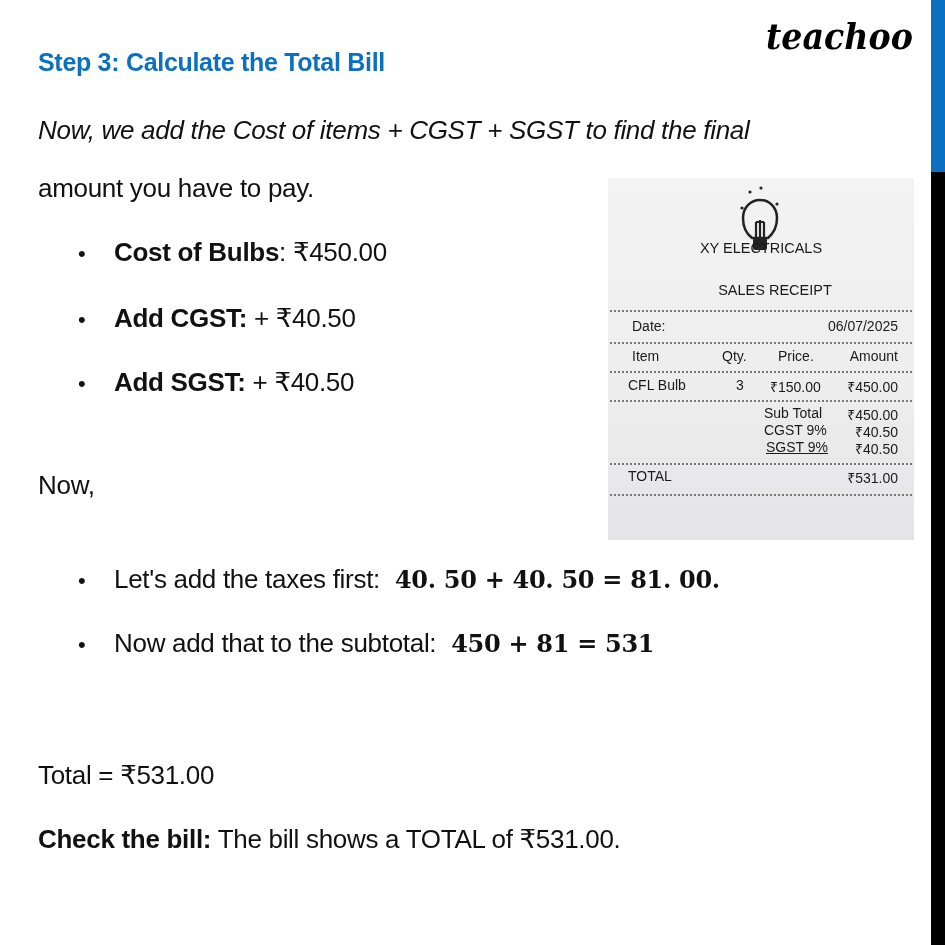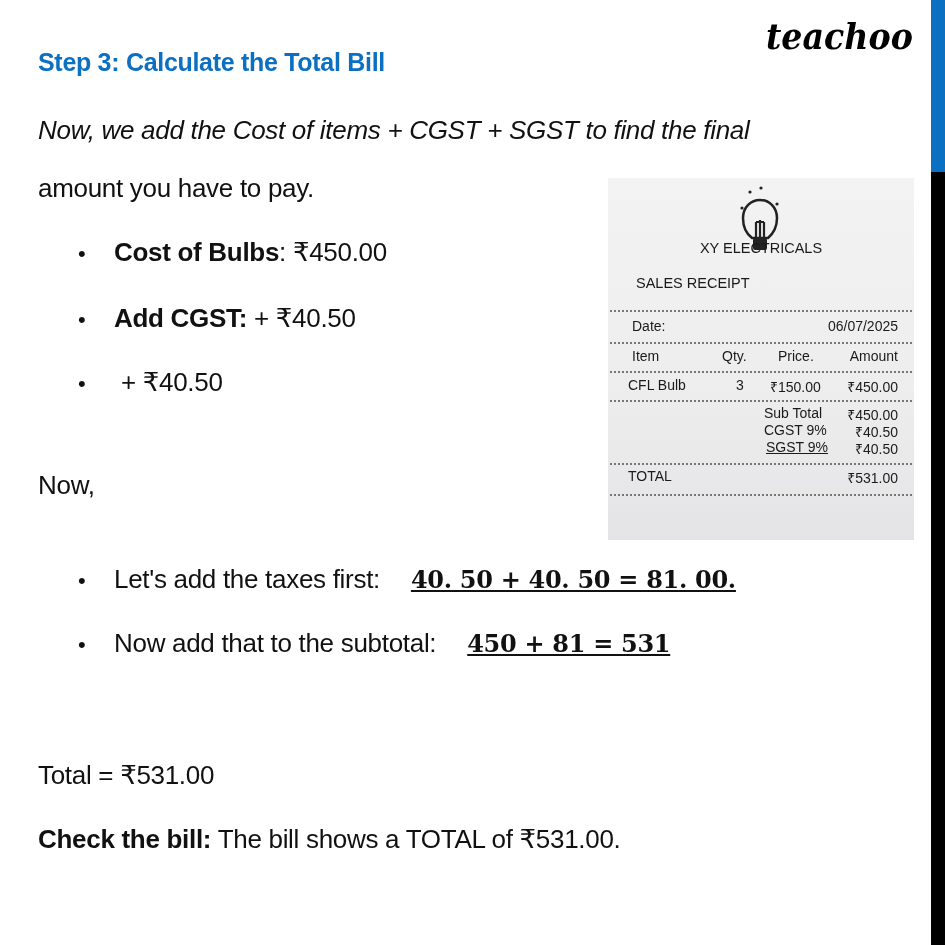--- a/index.html
+++ b/index.html
@@ -18,30 +18,30 @@
     }
     .heading {
       position: absolute; left: 38px; top: 48px;
       color: #0b6fc2; font-weight: bold; font-size: 25px;
       font-family: "Liberation Sans", sans-serif; letter-spacing: -0.3px;
     }
     .para { position: absolute; left: 38px; font-size: 26px; letter-spacing: -0.3px; }
     .bullet { position: absolute; left: 78px; font-size: 26px; letter-spacing: -0.3px; display: flex; align-items: baseline; }
     .bullet .dot { width: 36px; display: inline-block; font-size: 22px; }
     .b { font-weight: bold; }
-    .math { font-family: "DejaVu Serif", serif; font-weight: bold; font-size: 24px; margin-left: 24px; text-decoration: underline; }
+    .math { font-family: "DejaVu Serif", serif; font-weight: bold; font-size: 24px; margin-left: 8px; }
 
     .receipt {
       position: absolute; left: 608px; top: 178px; width: 306px; height: 362px;
       background: linear-gradient(180deg, #f3f3f4 0%, #ededee 60%, #e4e4e6 100%);
       font-family: "Liberation Sans", sans-serif; color: #1a1a1a;
     }
     .receipt .sep { position: absolute; left: 2px; right: 2px; border-top: 2px dotted #777; height: 0; }
     .receipt .r-name { position: absolute; left: 0; right: 0; top: 62px; text-align: center; font-weight: normal; font-size: 14.5px; }
-    .receipt .r-sub { position: absolute; left: 0; right: 0; top: 97px; font-size: 14.5px; padding-left: 28px; }
+    .receipt .r-sub { position: absolute; left: 0; right: 0; top: 104px; text-align: center; font-size: 14.5px; padding-left: 28px; }
     .receipt .row { position: absolute; font-size: 14px; }
     .receipt .thanks { position: absolute; left: 0; right: 0; top: 330px; text-align: center; font-weight: bold; font-size: 14.5px; }
     .bulb { position: absolute; left: 118px; top: 4px; width: 70px; height: 72px; }
   </style>
 </head>
 <body>
 
 <div class="side-bar-blue"></div>
 <div class="side-bar-black"></div>
 
@@ -59,20 +59,21 @@
     <span>₹450.00</span>
 </div>
 <div class="bullet" style="top:303px;">
   <span class="dot">•</span>
   <span class="b">Add CGST:</span>
     <span style="white-space:pre"> </span>
     <span>+ ₹40.50</span>
 </div>
 <div class="bullet" style="top:367px;">
   <span class="dot">•</span>
+  <span class="b">Add SGST:</span>
     <span style="white-space:pre"> </span>
     <span>+ ₹40.50</span>
 </div>
 
 <div class="para" style="top:470px;">Now,</div>
 
 <div class="bullet" style="top:564px;">
   <span class="dot">•</span>
   <span style="white-space:pre">Let's add the taxes first: </span>
   <span class="math">40. 50 + 40. 50 = 81. 00.</span>

